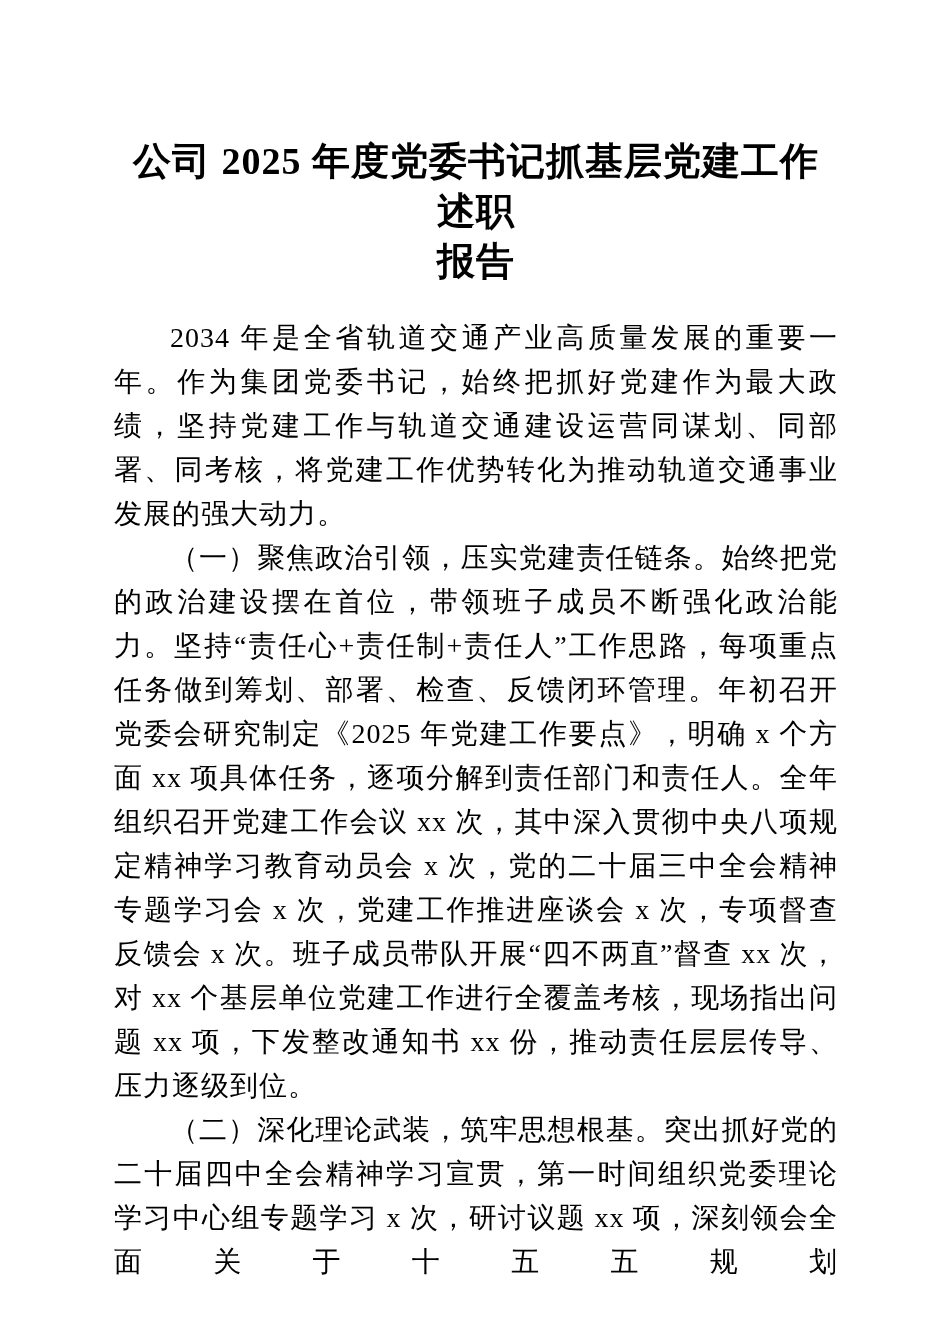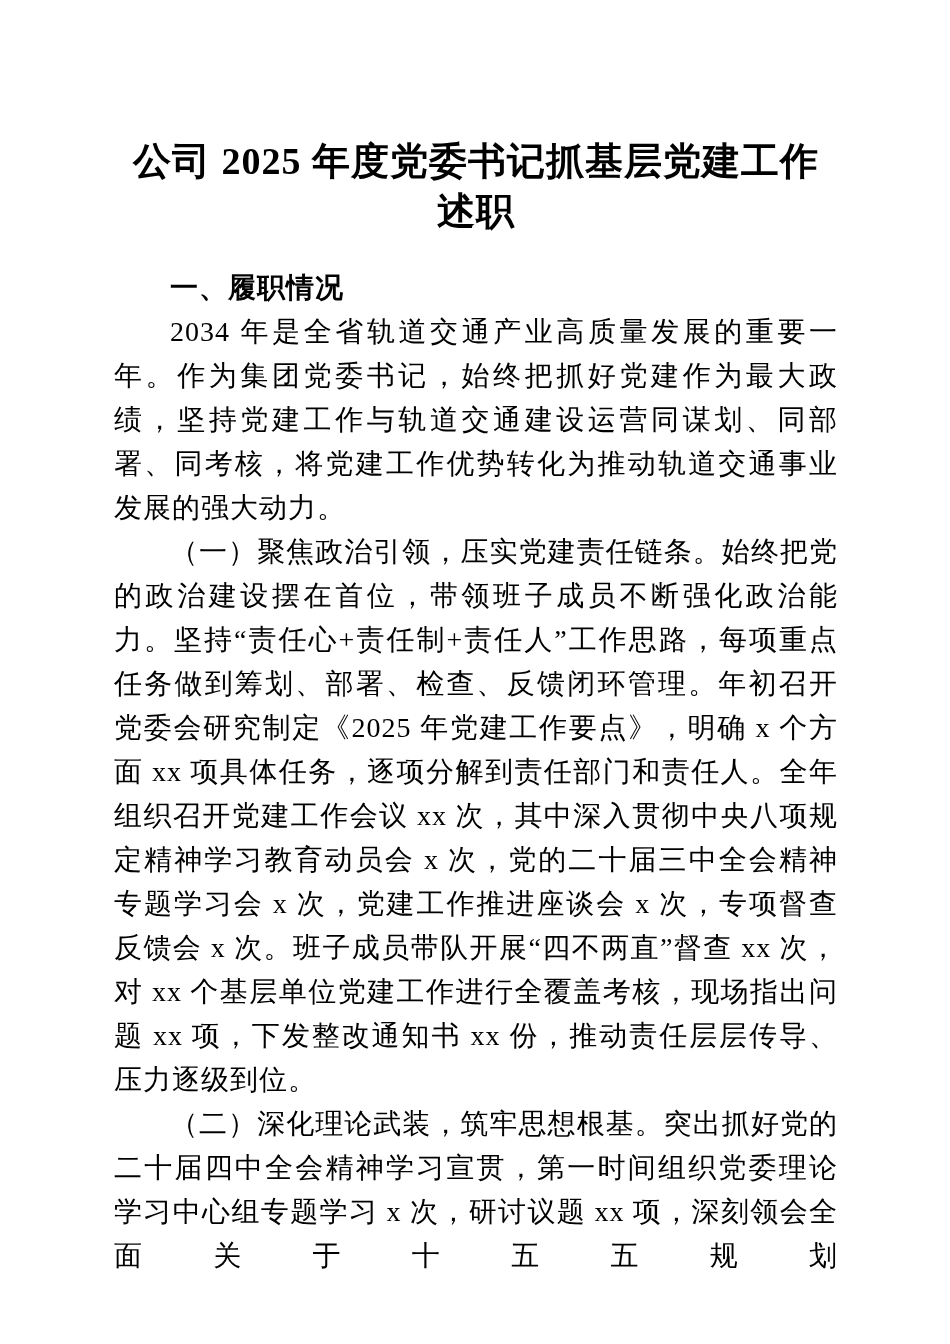--- a/index.html
+++ b/index.html
@@ -50,24 +50,24 @@
     font-family: "Liberation Sans", "DejaVu Sans", sans-serif;
   }
 </style>
 </head>
 <body>
 
 <div class="page">
 
   <h1 class="doc-title">
     <span class="title-line">公司 2025 年度党委书记抓基层党建工作述职</span>
+    <span class="title-line">报告</span>
   </h1>
 
 
-  <h2 class="section-heading">一、履职情况</h2>
 
   <p class="body-para">2034 年是全省轨道交通产业高质量发展的重要一年。作为集团党委书记，始终把抓好党建作为最大政绩，坚持党建工作与轨道交通建设运营同谋划、同部署、同考核，将党建工作优势转化为推动轨道交通事业发展的强大动力。</p>
 
   <p class="body-para">（一）聚焦政治引领，压实党建责任链条。始终把党的政治建设摆在首位，带领班子成员不断强化政治能力。坚持“责任心+责任制+责任人”工作思路，每项重点任务做到筹划、部署、检查、反馈闭环管理。年初召开党委会研究制定《2025 年党建工作要点》，明确 x 个方面 xx 项具体任务，逐项分解到责任部门和责任人。全年组织召开党建工作会议 xx 次，其中深入贯彻中央八项规定精神学习教育动员会 x 次，党的二十届三中全会精神专题学习会 x 次，党建工作推进座谈会 x 次，专项督查反馈会 x 次。班子成员带队开展“四不两直”督查 xx 次，对 xx 个基层单位党建工作进行全覆盖考核，现场指出问题 xx 项，下发整改通知书 xx 份，推动责任层层传导、压力逐级到位。</p>
 
   <p class="body-para continues">（二）深化理论武装，筑牢思想根基。突出抓好党的二十届四中全会精神学习宣贯，第一时间组织党委理论学习中心组专题学习 x 次，研讨议题 xx 项，深刻领会全面关于十五五规划</p>
 
 </div>
 
 </body></html>

